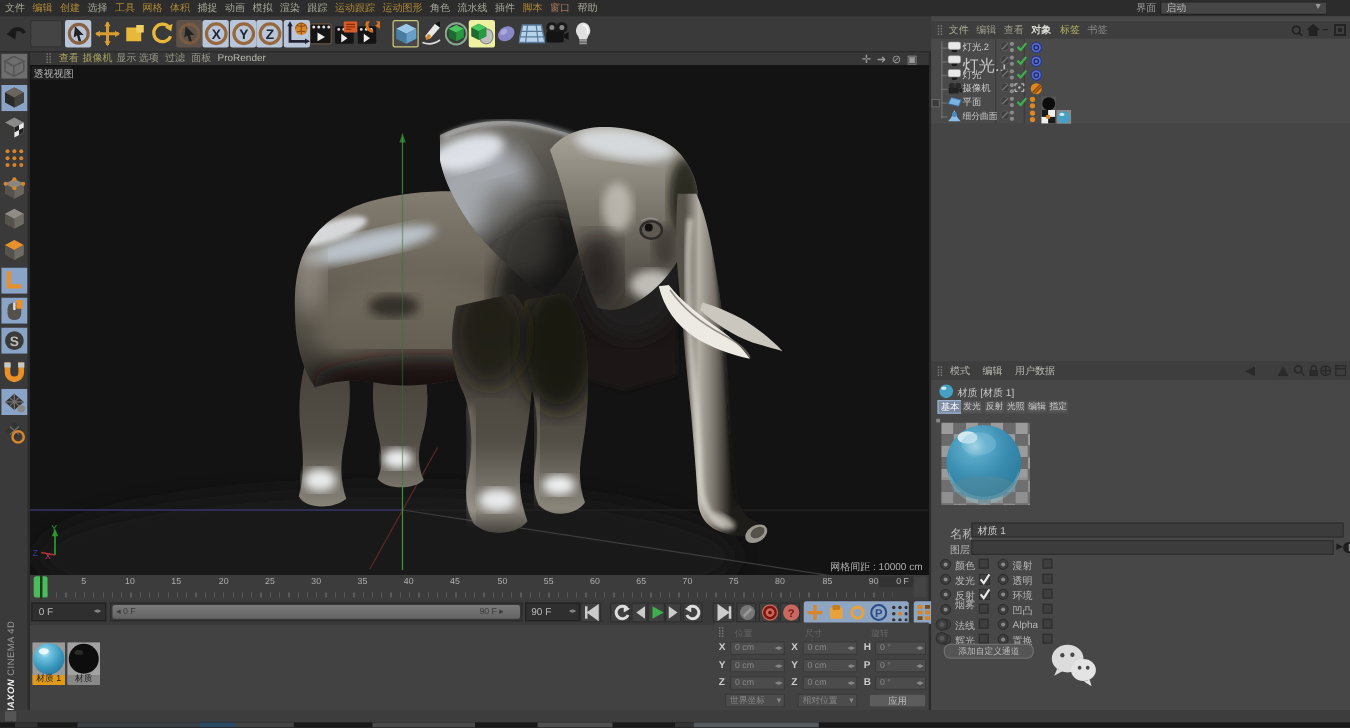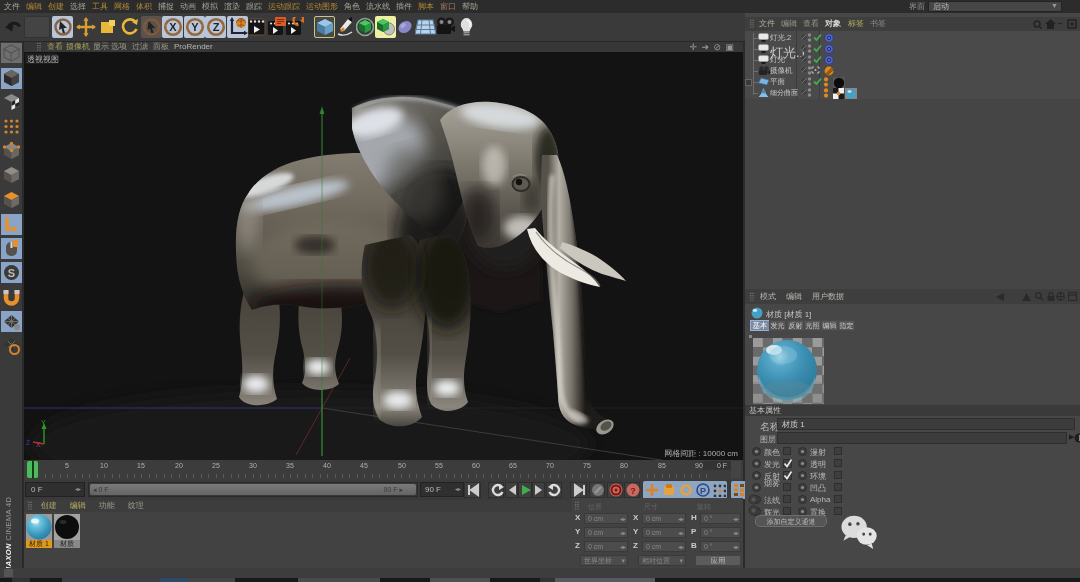--- a/index.html
+++ b/index.html
@@ -549,21 +549,20 @@
           <rect x="1" y="1" width="4" height="3" fill="#d8842a"></rect>
           <rect x="7" y="1" width="4" height="3" fill="#7a4a10"></rect>
           <rect x="1" y="5.5" width="4" height="3" fill="#d8842a"></rect>
           <rect x="7" y="5.5" width="4" height="3" fill="#d8842a"></rect>
           <rect x="1" y="10" width="4" height="3" fill="#7a4a10"></rect>
           <rect x="7" y="10" width="4" height="3" fill="#d8842a"></rect>
         </svg>
       </div>
   </div>
   <div id="matman" class="abs">
-    <div class="abs" style="left:0;top:0;width:548px;height:12px;background:#3d3d3d;color:#9a9a8a;font-size:8px;line-height:12px"><span style="margin-left:3px;color:#777">⣿</span><span style="margin-left:8px;color:#a8a060">创建</span><span style="margin-left:13px;color:#b8b060">编辑</span><span style="margin-left:13px">功能</span><span style="margin-left:13px">纹理</span></div>
     <div class="abs" style="left:2px;top:14px;width:26px;height:33px;background:#8a8a8a">
       <svg width="26" height="26">
           <defs>
             <radialGradient id="msph" cx=".38" cy=".3" r=".75">
               <stop offset="0" stop-color="#cfeaf4"></stop>
               <stop offset=".25" stop-color="#6fc3de"></stop>
               <stop offset=".7" stop-color="#3795bb"></stop>
               <stop offset="1" stop-color="#2a7a9e"></stop>
             </radialGradient>  
             <clipPath id="legsc">
@@ -968,21 +967,20 @@
             <rect x="63" y="63" width="9" height="9" fill="#9b9b9b"></rect>
           </g>
           <rect x="0" y="44" width="71" height="22" fill="#777" opacity=".35"></rect>
           <circle cx="34" cy="32" r="30" fill="url(#am1)"></circle>
           <ellipse cx="21" cy="12" rx="8" ry="5" fill="#ffffff" opacity=".75"></ellipse>
           <ellipse cx="30" cy="17" rx="14" ry="9" fill="#8cc8de" opacity=".4"></ellipse>
           <path d="M6 38 a29 29 0 0 0 56 0 L62 44 a29 29 0 0 1 -56 0 Z" fill="#9ad0e2" opacity=".35"></path>
           <ellipse cx="34" cy="52" rx="26" ry="9" fill="#5a8a9a" opacity=".45"></ellipse>
         </svg>
       </div>
-      <div class="abs" style="left:0;top:392px;width:335px;height:11px;background:#3a3a3a;color:#c0c0c0;font-size:8px;line-height:11px"><span style="margin-left:4px">基本属性</span></div>
       <span class="abs" style="left:15px;top:407px;font-size:10px;color:#b8b8b8">名称</span>
       <div class="abs" style="left:32px;top:405px;width:298px;height:12px;background:#3c3c3c;border:1px solid #2e2e2e;color:#ccc;font-size:8px;line-height:11px;padding-left:4px">材质 1</div>
       <span class="abs" style="left:15px;top:421px;font-size:8px;color:#b8b8b8">图层</span>
       <div class="abs" style="left:32px;top:419px;width:290px;height:12px;background:#3c3c3c;border:1px solid #2e2e2e"></div>
       <span class="abs" style="left:324px;top:420px;color:#1e1e1e;font-size:7px">▶</span>
       <svg class="abs" style="left:329px;top:420px" width="10" height="10">
         <circle cx="5" cy="5" r="4.5" fill="#1e1e1e"></circle>
         <path d="M5 2 a3 3 0 0 1 0 6" fill="#888"></path>
       </svg>
       <div class="abs" style="left:7px;top:434px">

